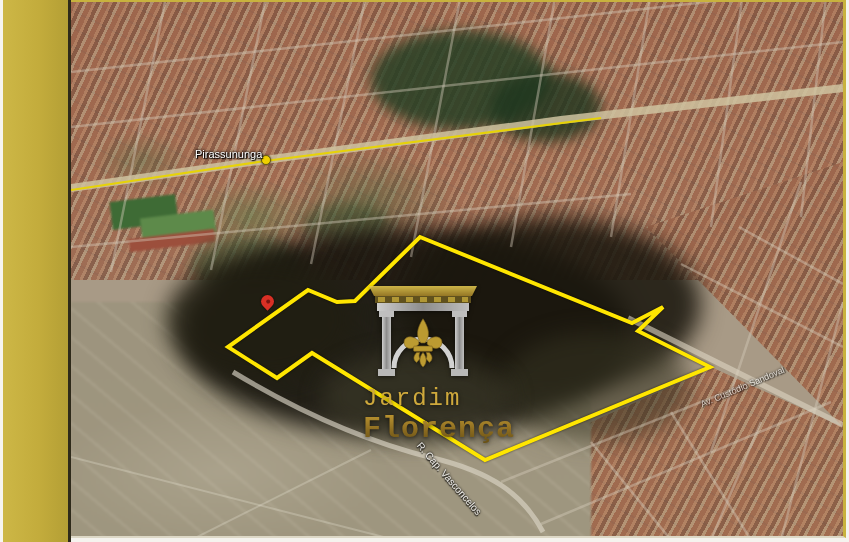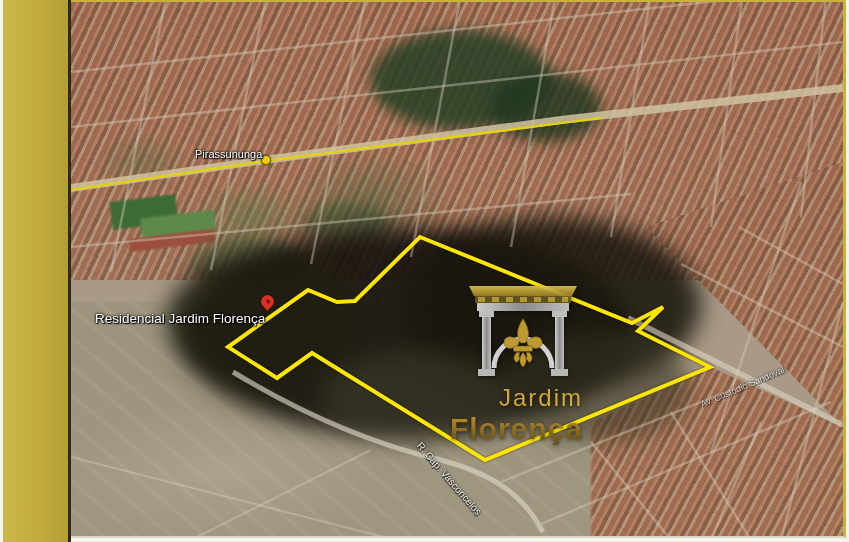--- a/index.html
+++ b/index.html
@@ -72,22 +72,22 @@
   .lbl-street-b{left:352px;top:438px;font-size:10px;opacity:.8;transform:rotate(49deg);transform-origin:left top;}
   .lbl-street-r{left:628px;top:398px;font-size:9px;opacity:.6;transform:rotate(-23deg);transform-origin:left top;}
   
   .citydot{position:absolute;left:190px;top:153px;width:8px;height:8px;border-radius:50%;
     background:#f0d000;border:1.5px solid #6b5d10;box-shadow:0 0 2px rgba(0,0,0,.7);}
   .pin{position:absolute;left:190px;top:293px;width:13px;height:13px;background:#d93025;
     border-radius:50% 50% 50% 0;transform:rotate(-45deg);box-shadow:0 0 2px rgba(0,0,0,.8);}
   .pin::after{content:"";position:absolute;left:4.5px;top:4.5px;width:4px;height:4px;border-radius:50%;background:#7a1410;}
 
   
-  .logo{position:absolute;left:292px;top:272px;width:220px;text-align:right;
-    font-family:Liberation Sans, sans-serif;filter:drop-shadow(0 1px 2px rgba(0,0,0,.55));}
+  .logo{position:absolute;left:292px;top:272px;width:220px;text-align:left;
+    font-family:Liberation Mono, monospace;filter:drop-shadow(0 1px 2px rgba(0,0,0,.55));}
   .logo .name1{font-size:24px;color:#cfa93c;letter-spacing:2px;margin-top:-2px;}
   .logo .name2{font-size:30px;line-height:34px;font-weight:bold;letter-spacing:1px;
     background:linear-gradient(180deg,#c29a33 0%,#8a6a1f 55%,#5f4a12 100%);
     -webkit-background-clip:text;background-clip:text;color:transparent;}
   .logo .tagline{display:inline-block;font-size:9px;letter-spacing:6px;color:#c9a437;
     border-bottom:1px solid #c9a437;padding:3px 2px 2px 2px;margin-top:3px;}
 
   
   .title-box{position:absolute;left:71px;top:19px;padding:4px 26px 6px 12px;
     background:linear-gradient(180deg,#f8f5ee 0%,#e9e4d4 100%);
@@ -152,21 +152,20 @@
         <path d="M 557 316 L 772 423" stroke="rgba(222,213,195,0.6)" stroke-width="5.5" fill="none"></path>
         <path d="M 162 370 C 235 414 305 442 362 456 C 420 470 452 492 472 530" stroke="rgba(220,213,198,0.65)" stroke-width="5" fill="none"></path>
         <path d="M 0 186 L 194 158 L 490 118 L 772 86" stroke="rgba(207,195,160,0.85)" stroke-width="8" fill="none"></path>
         <path d="M 0 188 L 194 159 L 530 116" stroke="#e8d400" stroke-width="2.2" fill="none" opacity="0.95"></path>
         <polygon fill="none" stroke="#FFE600" stroke-width="4" stroke-linejoin="miter" style="filter:drop-shadow(0 0 1px rgba(0,0,0,.6));" points="349,235 561,321 592,305 567,329 639,365 414,458 241,351 206,376 157,345 237,288 266,300 284,299"></polygon>
       </svg>
 
       <div class="citydot"></div>
       <div class="maplabel lbl-city">Pirassununga</div>
       <div class="pin"></div>
-      <div class="maplabel lbl-place">Residencial Jardim Florença</div>
       <div class="maplabel lbl-street-b">R. Cap. Vasconcelos</div>
       <div class="maplabel lbl-street-r">Av. Custódio Sandoval</div>
 
       <div class="logo">
         <svg width="120" height="108" viewBox="0 0 120 108" style="opacity:.88">
           <defs>
             <linearGradient id="gold" x1="0" y1="0" x2="0" y2="1">
               <stop offset="0" stop-color="#e6cc52"></stop>
                 <stop offset="1" stop-color="#a8862a"></stop>
             </linearGradient>

